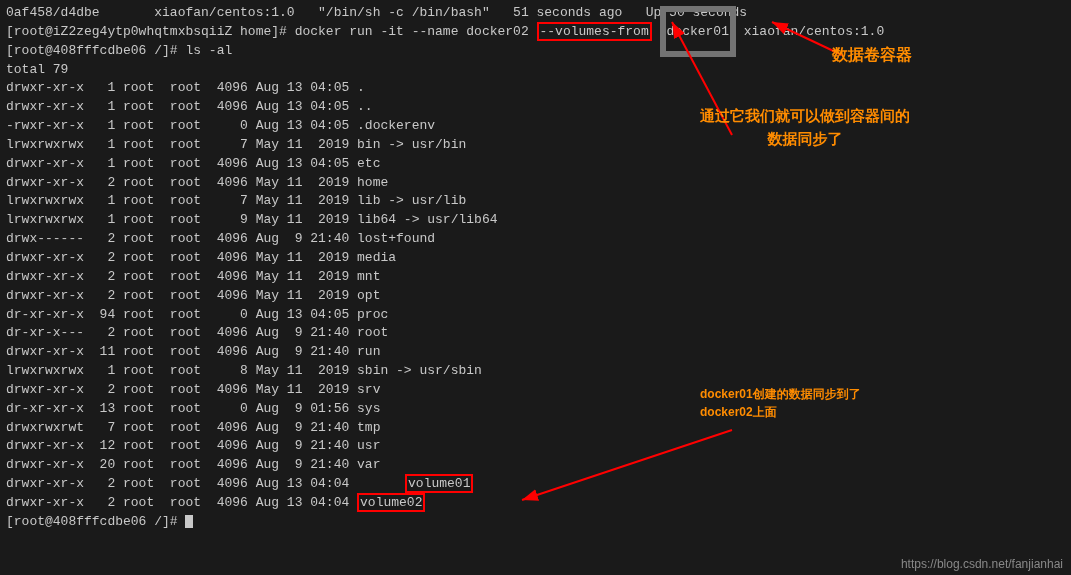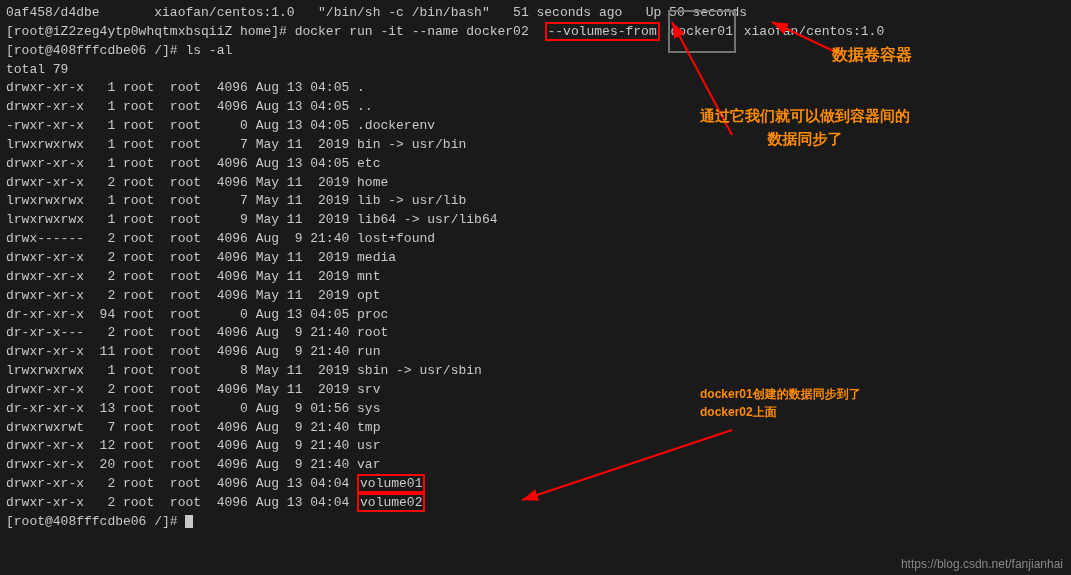--- a/index.html
+++ b/index.html
@@ -60,21 +60,21 @@
       vertical-align: middle;
     }
   </style>
 </head>
 <body>
 
 <div class="terminal">
 
   <div class="line">0af458/d4dbe       xiaofan/centos:1.0   "/bin/sh -c /bin/bash"   51 seconds ago   Up 50 seconds</div>
 
-  <div class="line">[root@iZ2zeg4ytp0whqtmxbsqiiZ home]# docker run -it --name docker02 <span style="border:2px solid red; padding:0 1px;margin-left:8px;">--volumes-from</span> <span style="border:2px solid #737373; padding:12px 1px;">docker01</span> xiaofan/centos:1.0</div>
+  <div class="line">[root@iZ2zeg4ytp0whqtmxbsqiiZ home]# docker run -it --name docker02 <span style="border:2px solid red; padding:0 1px;">--volumes-from</span> <span style="border:6px solid #737373; padding:12px 1px;">docker01</span> xiaofan/centos:1.0</div>
 
   <div class="line">[root@408fffcdbe06 /]# ls -al</div>
   <div class="line">total 79</div>
   <div class="line">drwxr-xr-x   1 root  root  4096 Aug 13 04:05 .</div>
   <div class="line">drwxr-xr-x   1 root  root  4096 Aug 13 04:05 ..</div>
   <div class="line">-rwxr-xr-x   1 root  root     0 Aug 13 04:05 .dockerenv</div>
   <div class="line">lrwxrwxrwx   1 root  root     7 May 11  2019 bin -&gt; usr/bin</div>
   <div class="line">drwxr-xr-x   1 root  root  4096 Aug 13 04:05 etc</div>
   <div class="line">drwxr-xr-x   2 root  root  4096 May 11  2019 home</div>
   <div class="line">lrwxrwxrwx   1 root  root     7 May 11  2019 lib -&gt; usr/lib</div>
@@ -85,21 +85,21 @@
   <div class="line">drwxr-xr-x   2 root  root  4096 May 11  2019 opt</div>
   <div class="line">dr-xr-xr-x  94 root  root     0 Aug 13 04:05 proc</div>
   <div class="line">dr-xr-x---   2 root  root  4096 Aug  9 21:40 root</div>
   <div class="line">drwxr-xr-x  11 root  root  4096 Aug  9 21:40 run</div>
   <div class="line">lrwxrwxrwx   1 root  root     8 May 11  2019 sbin -&gt; usr/sbin</div>
   <div class="line">drwxr-xr-x   2 root  root  4096 May 11  2019 srv</div>
   <div class="line">dr-xr-xr-x  13 root  root     0 Aug  9 01:56 sys</div>
   <div class="line">drwxrwxrwt   7 root  root  4096 Aug  9 21:40 tmp</div>
   <div class="line">drwxr-xr-x  12 root  root  4096 Aug  9 21:40 usr</div>
   <div class="line">drwxr-xr-x  20 root  root  4096 Aug  9 21:40 var</div>
-  <div class="line">drwxr-xr-x   2 root  root  4096 Aug 13 04:04 <span style="border:2px solid red; padding:0 1px;">volume01</span></div>
+  <div class="line">drwxr-xr-x   2 root  root  4096 Aug 13 04:04 <span style="border:2px solid red; padding:0 1px;margin-left:48px;">volume01</span></div>
   <div class="line">drwxr-xr-x   2 root  root  4096 Aug 13 04:04 <span style="border:2px solid red; padding:0 1px;text-align:center;">volume02</span></div>
   <div class="line">[root@408fffcdbe06 /]# <span class="cursor"></span></div>
 
   <div class="annotation-layer">
 
     <svg class="arrow-svg" xmlns="http://www.w3.org/2000/svg">
 
       <line x1="830" y1="55" x2="760" y2="22" stroke="red" stroke-width="2" marker-end="url(#arrowhead)"></line>
 
       <line x1="720" y1="135" x2="660" y2="22" stroke="red" stroke-width="2" marker-end="url(#arrowhead)"></line>

